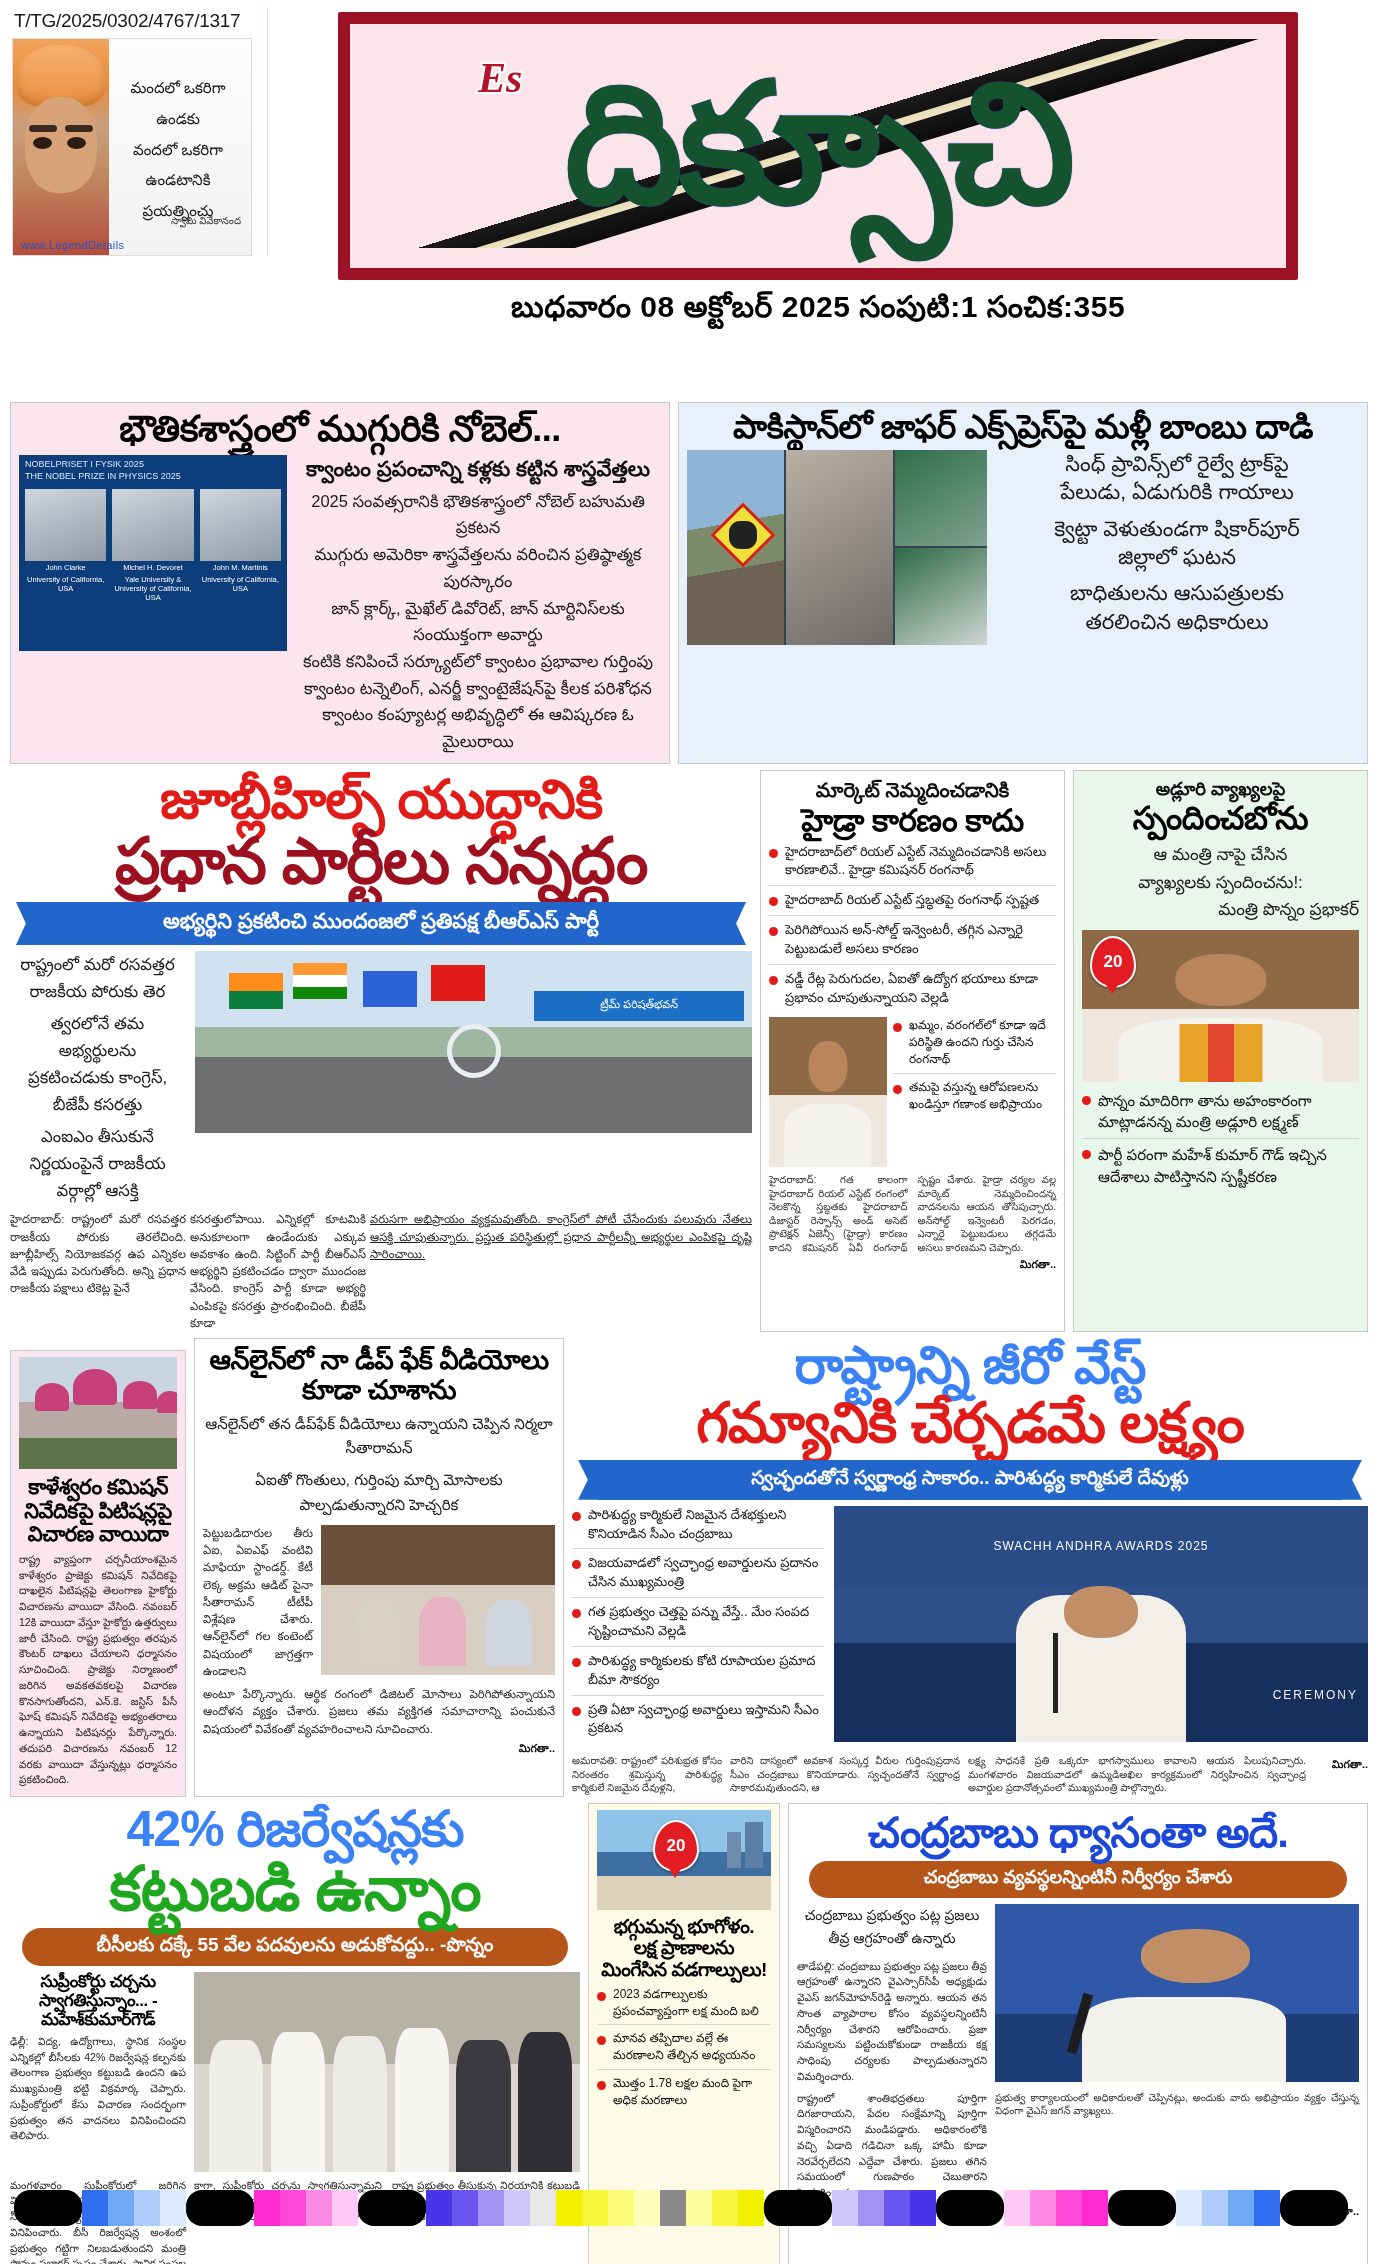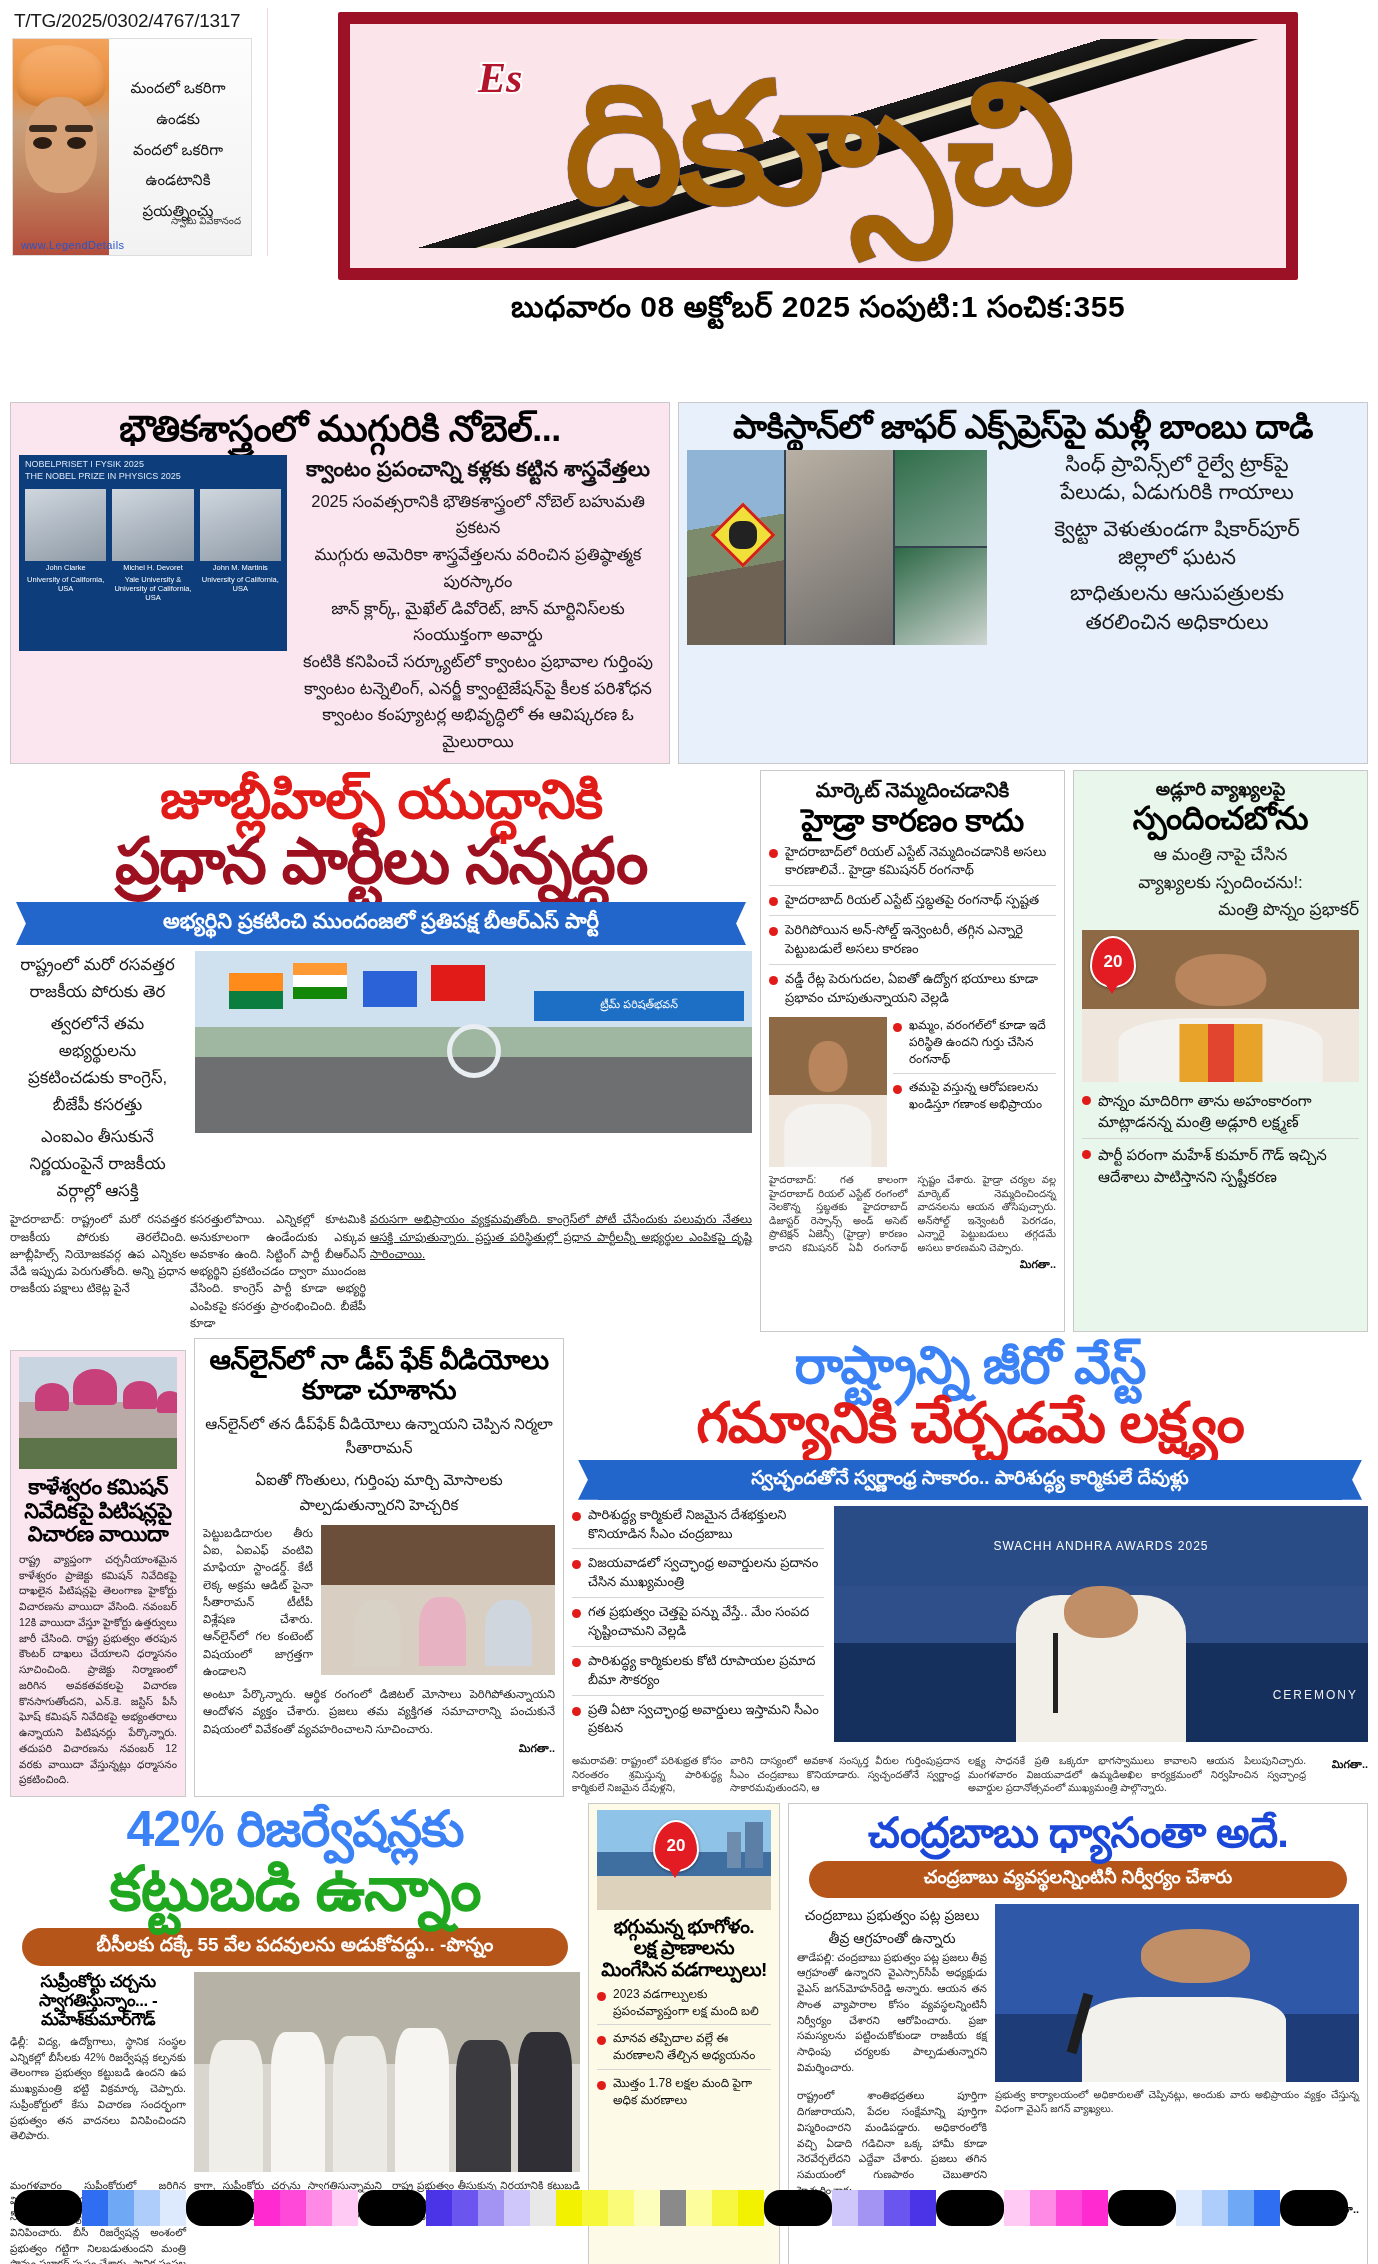--- a/index.html
+++ b/index.html
@@ -27,21 +27,21 @@
   .viveka-quote { position: absolute; left: 98px; top: 34px; right: 6px; font-size: 15px; line-height: 2.05; color: #141414; text-align: center; font-family: "Liberation Sans", sans-serif; }
   .viveka-sign { position: absolute; right: 10px; bottom: 26px; font-size: 10px; color: #333; }
   .legend { position: absolute; left: 8px; bottom: 4px; font-size: 11px; color: #2a55c9; letter-spacing: .4px; }
 
   .mh-center { flex: 1; position: relative; text-align: center; }
   .logo-frame { margin: 4px auto 0 auto; width: 960px; height: 268px; background: #fbe4ea; border: 12px solid #9d1126; border-radius: 2px; position: relative; overflow: hidden; }
   .logo-pen { position: absolute; left: 2%; top: 6%; width: 104%; height: 86%;
     background: linear-gradient(163deg, rgba(0,0,0,0) 44.2%, #1a1a1a 44.2%, #121212 47.6%, #e8dcb4 47.8%, #efe6c8 49.2%, #151515 49.4%, #0c0c0c 53.6%, rgba(0,0,0,0) 53.8%);
     transform: rotate(0deg); }
   .logo-es { position: absolute; left: 128px; top: 30px; font-family: "Liberation Serif", serif; font-style: italic; font-weight: bold; font-size: 42px; color: #b3132b; -webkit-text-stroke: 4px #fff; paint-order: stroke fill; }
-  .logo-title { position: absolute; left: 0; right: 0; top: 40px; font-size: 168px; line-height: .96; color: #a16207; font-weight: bold; letter-spacing: -4px; font-family: "Liberation Sans", sans-serif; text-shadow: 0 0 1px #2b45e0; }
+  .logo-title { position: absolute; left: 0; right: 0; top: 40px; font-size: 168px; line-height: .96; color: #14532d; font-weight: bold; letter-spacing: -4px; font-family: "Liberation Sans", sans-serif; text-shadow: 0 0 1px #2b45e0; }
   .logo-editor { font-size: 19px; color: #b3132b; font-weight: bold; letter-spacing: 3px; margin-top: 2px; }
   .dateline { font-size: 30px; font-weight: bold; margin-top: 10px; letter-spacing: .5px; color: #000; }
 
   
   .row { display: flex; gap: 8px; }
 
   .tile { border: 1px solid #c9c9c9; padding: 6px 8px 8px 8px; }
   .tile.pink { background: #fbe6ef; }
   .tile.blue { background: #e7f0fb; }
   .tile.mint { background: #e8f6ec; }
@@ -404,21 +404,21 @@
         <li>మొత్తం 1.78 లక్షల మంది పైగా అధిక మరణాలు</li>
       </ul>
     </div>
 
     <div class="tile white" style="flex:1;">
       <div class="mega-blue" style="font-size:42px;">చంద్రబాబు ధ్యాసంతా అదే.</div>
       <div class="pill-brown" style="font-size:18px;">చంద్రబాబు వ్యవస్థలన్నింటినీ నిర్వీర్యం చేశారు</div>
       <div style="display:flex;gap:8px;margin-top:6px;">
         <div style="width:190px;">
           <div class="body-t" style="font-size:14px;">చంద్రబాబు ప్రభుత్వం పట్ల ప్రజలు తీవ్ర ఆగ్రహంతో ఉన్నారు</div>
-          <div class="body-just2" style="margin-top:0;font-size:10.5px;">తాడేపల్లి: చంద్రబాబు ప్రభుత్వం పట్ల ప్రజలు తీవ్ర ఆగ్రహంతో ఉన్నారని వైఎస్సార్‌సీపీ అధ్యక్షుడు వైఎస్ జగన్‌మోహన్‌రెడ్డి అన్నారు. ఆయన తన సొంత వ్యాపారాల కోసం వ్యవస్థలన్నింటినీ నిర్వీర్యం చేశారని ఆరోపించారు. ప్రజా సమస్యలను పట్టించుకోకుండా రాజకీయ కక్ష సాధింపు చర్యలకు పాల్పడుతున్నారని విమర్శించారు.</div>
+          <div class="body-just2" style="margin-top:9px;font-size:10.5px;">తాడేపల్లి: చంద్రబాబు ప్రభుత్వం పట్ల ప్రజలు తీవ్ర ఆగ్రహంతో ఉన్నారని వైఎస్సార్‌సీపీ అధ్యక్షుడు వైఎస్ జగన్‌మోహన్‌రెడ్డి అన్నారు. ఆయన తన సొంత వ్యాపారాల కోసం వ్యవస్థలన్నింటినీ నిర్వీర్యం చేశారని ఆరోపించారు. ప్రజా సమస్యలను పట్టించుకోకుండా రాజకీయ కక్ష సాధింపు చర్యలకు పాల్పడుతున్నారని విమర్శించారు.</div>
         </div>
         <div style="flex:1;">
           <div class="ph ph-blue-man" style="height:178px;">
             <span style="position:absolute;left:40%;top:14%;width:30%;height:30%;background:#c08f67;border-radius:46%;"></span>
             <span style="position:absolute;left:24%;bottom:0;width:56%;height:48%;background:#f3f1ec;border-radius:28% 28% 0 0;"></span>
             <span style="position:absolute;left:22%;bottom:16%;width:10px;height:34%;background:#1d1d1d;transform:rotate(16deg);"></span>
           </div>
         </div>
       </div>
       <div class="row" style="gap:8px;margin-top:6px;">

